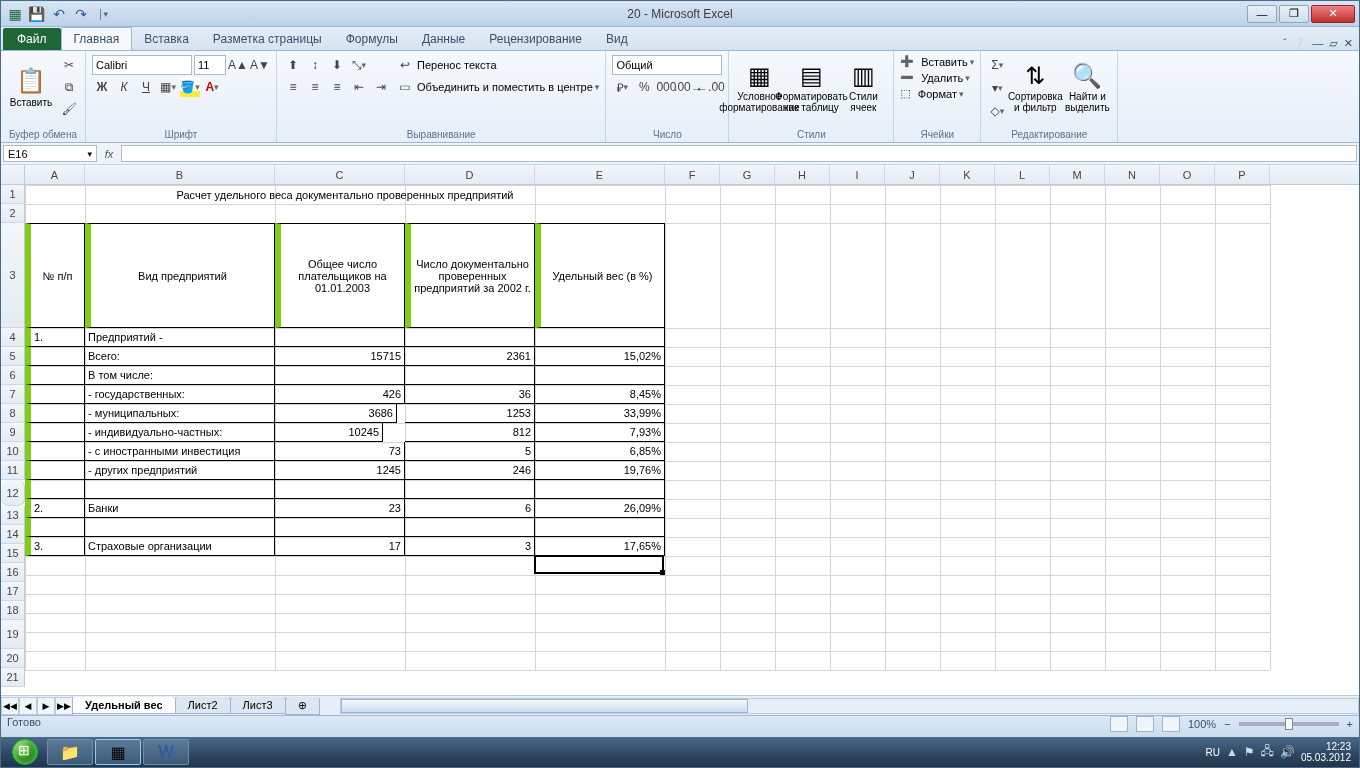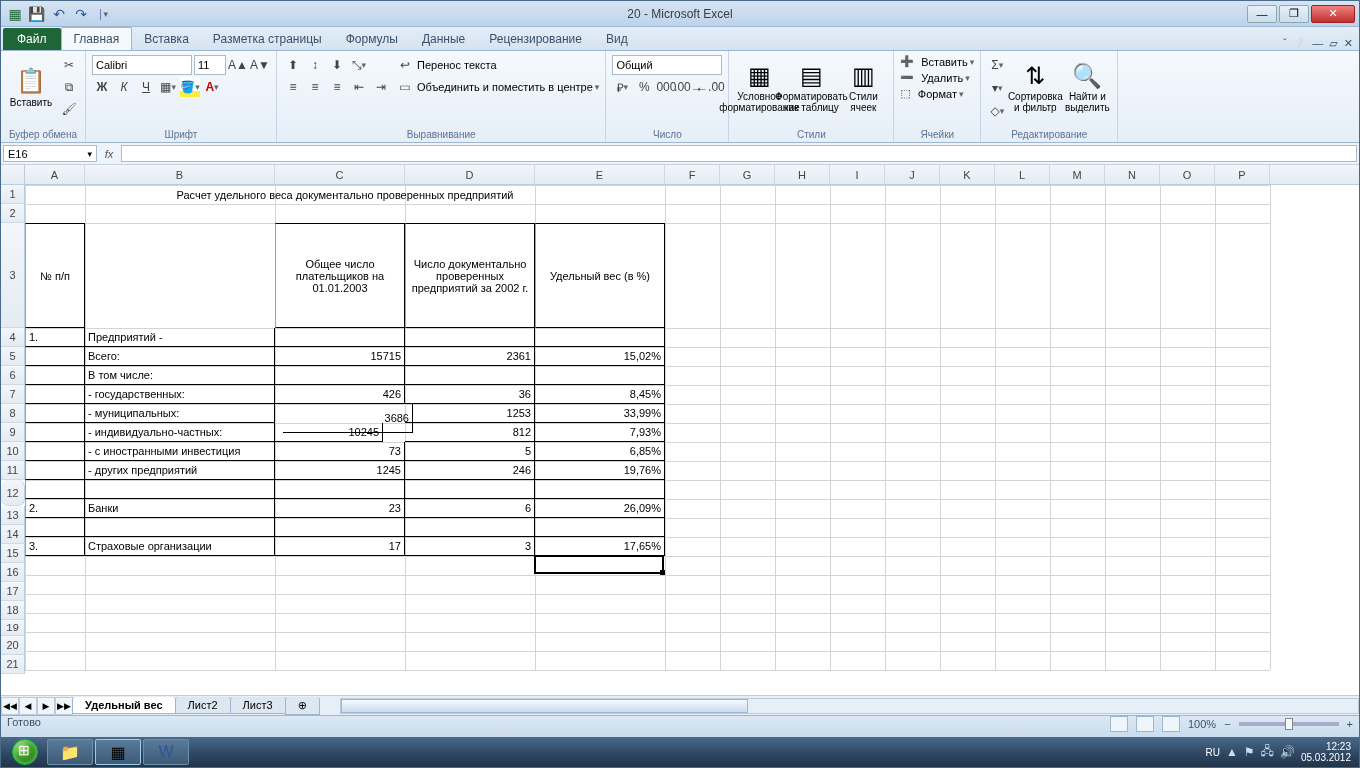--- a/index.html
+++ b/index.html
@@ -52,21 +52,21 @@
 
 
 .gridwrap { flex:1; overflow:hidden; position:relative; display:flex; flex-direction:column; background:#fff; }
 .gridbody { flex:1; display:flex; overflow:hidden; }
 .rowhdrs { display:flex; flex-direction:column; }
 .cells { flex:1; position:relative; overflow:hidden; }
 .gridline { position:absolute; background:#d4d4d4; }
 .cell { position:absolute; padding:1px 3px; font-size:11px; color:#000; display:flex; align-items:center; overflow:hidden; white-space:nowrap; }
 .cell.r { justify-content:flex-end; }
 .cell.c { justify-content:center; }
-.cell.bl { border-left:1px solid #84cc16; }
+.cell.bl { border-left:6px solid #84cc16; }
 .cell.br { border-right:1px solid #000; }
 .cell.bt { border-top:1px solid #000; }
 .cell.bb { border-bottom:1px solid #000; }
 .selcell { position:absolute; border:2px solid #000; pointer-events:none; }
 .selcell::after { content:""; position:absolute; right:-3px; bottom:-3px; width:5px; height:5px; background:#000; }
 
 
 .sheettabs { height: 20px; background:#e6eef7; border-top:1px solid #bcd; display:flex; align-items:center; font-size:11px; }
 .navarrows { display:flex; }
 .navarrow { width:18px; height:18px; display:flex; align-items:center; justify-content:center; border:1px solid #bcd; background:#f0f5fa; cursor:pointer; font-size:9px; }
@@ -311,21 +311,21 @@
           <div class="rowhdr" style="height: 19px;">9</div>
           <div class="rowhdr" style="height: 19px;">10</div>
           <div class="rowhdr" style="height: 19px;">11</div>
           <div class="rowhdr" style="height: 26px; border-radius: 7px;">12</div>
           <div class="rowhdr" style="height: 19px;">13</div>
           <div class="rowhdr" style="height: 19px;">14</div>
           <div class="rowhdr" style="height: 19px;">15</div>
           <div class="rowhdr" style="height: 19px;">16</div>
           <div class="rowhdr" style="height: 19px;">17</div>
           <div class="rowhdr" style="height: 19px;">18</div>
-          <div class="rowhdr" style="height: 16px; font-family: Liberation Mono, monospace;">19</div>
+          <div class="rowhdr" style="height: 29px;">19</div>
           <div class="rowhdr" style="height: 19px;">20</div>
           <div class="rowhdr" style="height: 19px;">21</div>
         </div>
       <div class="cells" id="cells">
           <div class="gridline" style="left: 0px; top: 0px; width: 1px; height: 485px;"></div>
           <div class="gridline" style="left: 60px; top: 0px; width: 1px; height: 485px;"></div>
           <div class="gridline" style="left: 250px; top: 0px; width: 1px; height: 485px;"></div>
           <div class="gridline" style="left: 380px; top: 0px; width: 1px; height: 485px;"></div>
           <div class="gridline" style="left: 510px; top: 0px; width: 1px; height: 485px;"></div>
           <div class="gridline" style="left: 640px; top: 0px; width: 1px; height: 485px;"></div>
@@ -357,20 +357,21 @@
           <div class="gridline" style="top: 352px; left: 0px; height: 1px; width: 1245px;"></div>
           <div class="gridline" style="top: 371px; left: 0px; height: 1px; width: 1245px;"></div>
           <div class="gridline" style="top: 390px; left: 0px; height: 1px; width: 1245px;"></div>
           <div class="gridline" style="top: 409px; left: 0px; height: 1px; width: 1245px;"></div>
           <div class="gridline" style="top: 428px; left: 0px; height: 1px; width: 1245px;"></div>
           <div class="gridline" style="top: 447px; left: 0px; height: 1px; width: 1245px;"></div>
           <div class="gridline" style="top: 466px; left: 0px; height: 1px; width: 1245px;"></div>
           <div class="gridline" style="top: 485px; left: 0px; height: 1px; width: 1245px;"></div>
           <div class="cell c" style="left: 0px; top: 0px; width: 640px; height: 19px;">Расчет удельного веса документально проверенных предприятий</div>
           <div class="cell bl bt bb br" style="left: 0px; top: 38px; width: 60px; height: 105px; white-space: normal; text-align: center; justify-content: center;">№ п/п</div>
+          <div class="cell bl bt bb br" style="left: 60px; top: 38px; width: 190px; height: 105px; white-space: normal; text-align: center; justify-content: center;">Вид предприятий</div>
           <div class="cell bl bt bb br" style="left: 250px; top: 38px; width: 130px; height: 105px; white-space: normal; text-align: center; justify-content: center;">Общее число плательщиков на 01.01.2003</div>
           <div class="cell bl bt bb br" style="left: 380px; top: 38px; width: 130px; height: 105px; white-space: normal; text-align: center; justify-content: center;">Число документально проверенных предприятий за 2002 г.</div>
           <div class="cell bl bt bb br" style="left: 510px; top: 38px; width: 130px; height: 105px; white-space: normal; text-align: left; justify-content: center;">Удельный вес (в %)</div>
           <div class="cell bl br bb" style="left: 0px; top: 143px; width: 60px; height: 19px;">1.</div>
           <div class="cell br bb" style="left: 60px; top: 143px; width: 190px; height: 19px;">Предприятий -</div>
           <div class="cell r br bb" style="left: 250px; top: 143px; width: 130px; height: 19px;"></div>
           <div class="cell r br bb" style="left: 380px; top: 143px; width: 130px; height: 19px;"></div>
           <div class="cell r br bb" style="left: 510px; top: 143px; width: 130px; height: 19px;"></div>
           <div class="cell bl br bb" style="left: 0px; top: 162px; width: 60px; height: 19px;"></div>
           <div class="cell br bb" style="left: 60px; top: 162px; width: 190px; height: 19px;">Всего:</div>
@@ -382,21 +383,21 @@
           <div class="cell r br bb" style="left: 250px; top: 181px; width: 130px; height: 19px;"></div>
           <div class="cell r br bb" style="left: 380px; top: 181px; width: 130px; height: 19px;"></div>
           <div class="cell r br bb" style="left: 510px; top: 181px; width: 130px; height: 19px;"></div>
           <div class="cell bl br bb" style="left: 0px; top: 200px; width: 60px; height: 19px;"></div>
           <div class="cell br bb" style="left: 60px; top: 200px; width: 190px; height: 19px;">   - государственных:</div>
           <div class="cell r br bb" style="left: 250px; top: 200px; width: 130px; height: 19px;">426</div>
           <div class="cell r br bb" style="left: 380px; top: 200px; width: 130px; height: 19px;">36</div>
           <div class="cell r br bb" style="left: 510px; top: 200px; width: 130px; height: 19px;">8,45%</div>
           <div class="cell bl br bb" style="left: 0px; top: 219px; width: 60px; height: 19px;"></div>
           <div class="cell br bb" style="left: 60px; top: 219px; width: 190px; height: 19px;">   - муниципальных:</div>
-          <div class="cell r br bb" style="left: 258px; top: 219px; width: 130px; height: 29px;">3686</div>
+          <div class="cell r br bb" style="left: 242px; top: 219px; width: 130px; height: 19px;">3686</div>
           <div class="cell r br bb" style="left: 380px; top: 219px; width: 130px; height: 19px;">1253</div>
           <div class="cell r br bb" style="left: 510px; top: 219px; width: 130px; height: 19px;">33,99%</div>
           <div class="cell bl br bb" style="left: 0px; top: 238px; width: 60px; height: 19px;"></div>
           <div class="cell br bb" style="left: 60px; top: 238px; width: 190px; height: 19px;">   - индивидуально-частных:</div>
           <div class="cell r br bb" style="left: 250px; top: 238px; width: 108px; height: 19px; padding-left: 25px;">10245</div>
           <div class="cell r br bb" style="left: 380px; top: 238px; width: 130px; height: 19px;">812</div>
           <div class="cell r br bb" style="left: 510px; top: 238px; width: 130px; height: 19px;">7,93%</div>
           <div class="cell bl br bb" style="left: 0px; top: 257px; width: 60px; height: 19px;"></div>
           <div class="cell br bb" style="left: 60px; top: 257px; width: 190px; height: 19px;">   - с иностранными инвестиция</div>
           <div class="cell r br bb" style="left: 250px; top: 257px; width: 130px; height: 19px;">73</div>

